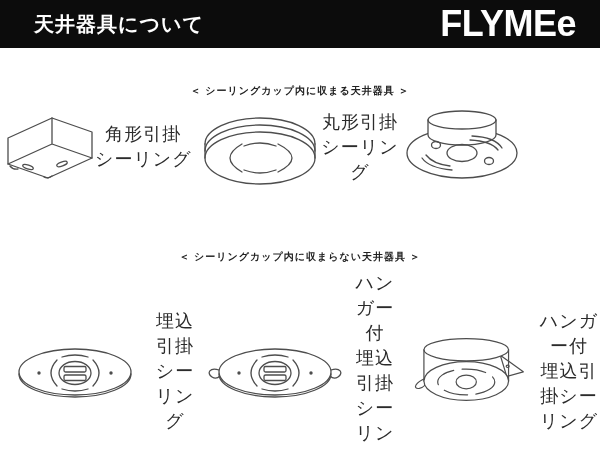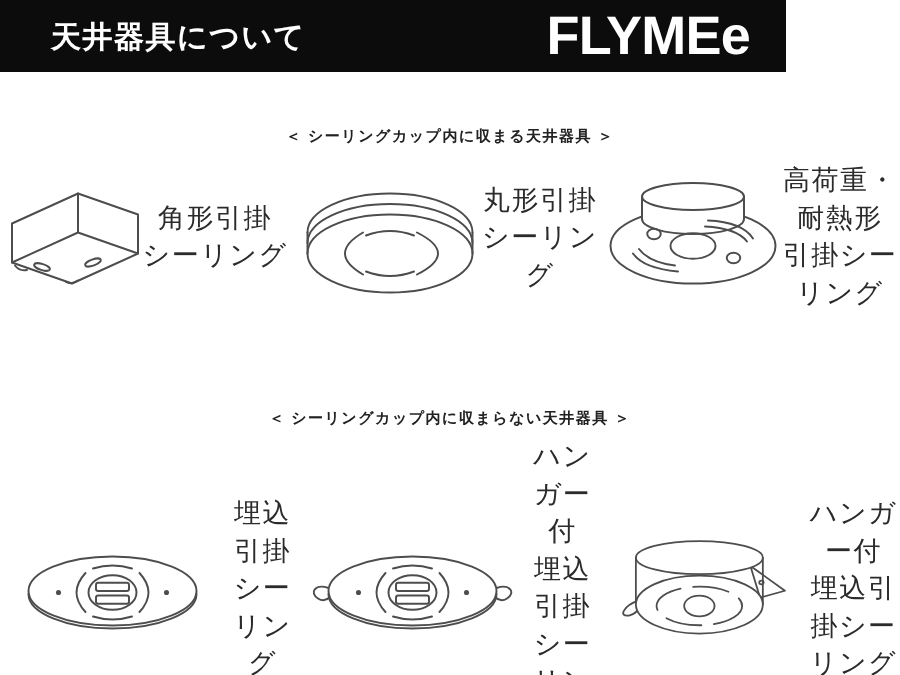--- a/index.html
+++ b/index.html
@@ -2,21 +2,21 @@
 <html><head>
 <meta charset="utf-8">
 <style>
   html,body{margin:0;padding:0;}
   body{
     width:600px;height:450px;background:#ffffff;overflow:hidden;
     font-family:"Liberation Sans","DejaVu Sans",sans-serif;
     -webkit-font-smoothing:antialiased;
   }
   .header{
-    width:524px;height:48px;background:#0c0c0c;
+    width:600px;height:48px;background:#0c0c0c;
     display:flex;align-items:center;justify-content:space-between;
     box-sizing:border-box;padding:0 24px 0 34px;
   }
   .header-title{color:#ffffff;font-size:20px;font-weight:700;letter-spacing:1px;}
   .header-logo{color:#ffffff;font-size:36px;font-weight:700;letter-spacing:-0.5px;}
   .sec-title{
     text-align:center;font-size:10px;font-weight:700;color:#222222;letter-spacing:1px;
   }
   .sec-title.first{margin-top:36px;}
   .sec-title.second{margin-top:64px;}
@@ -88,24 +88,20 @@
         <path class="ln" d="M28,14 A34,9 0 0 0 96,14"></path>
         <ellipse class="ln" cx="62" cy="47" rx="15" ry="8.5"></ellipse>
         <ellipse class="ln" cx="36" cy="39" rx="4.5" ry="3.5"></ellipse>
         <ellipse class="ln" cx="89" cy="55" rx="4.5" ry="3.5"></ellipse>
         <path class="ln" d="M72,30 Q95,31 102,42"></path>
         <path class="ln" d="M70,34 Q91,35 98,44"></path>
         <path class="ln" d="M22,52 Q29,62 52,64"></path>
         <path class="ln" d="M26,49 Q33,58 50,60"></path>
       </svg>
     </div>
-    <div class="caption">
-      <div>高荷重・耐熱形</div>
-      <div>引掛シーリング</div>
-    </div>
   </div>
 
 </div>
 
 <div class="sec-title second">＜ シーリングカップ内に収まらない天井器具 ＞</div>
 
 <div class="row row2">
 
   <div class="item">
     <div class="fig">

